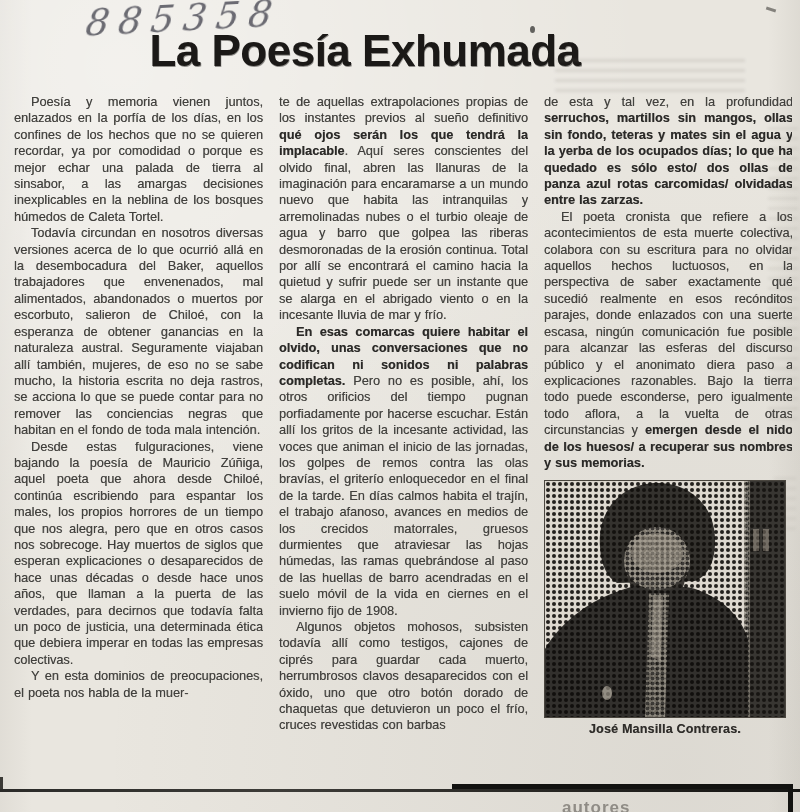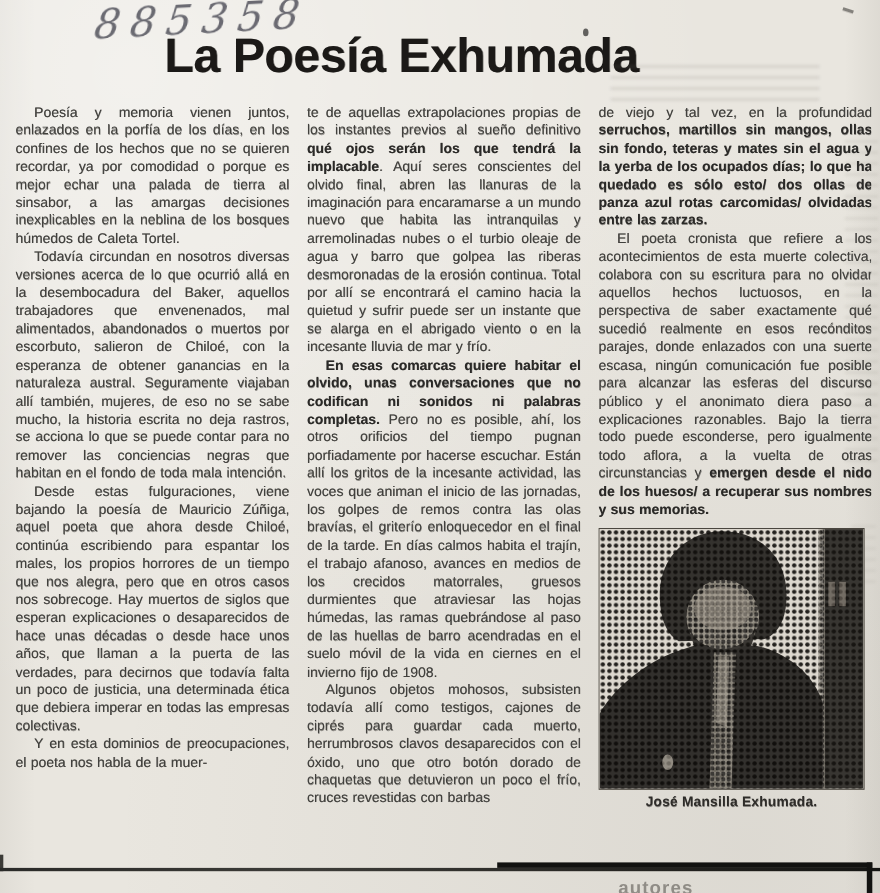--- a/index.html
+++ b/index.html
@@ -96,21 +96,21 @@
         <p class="para indent"><span>Desde estas fulguraciones, viene bajando la poesía de Mauricio Zúñiga, aquel poeta que ahora desde Chiloé, continúa escribiendo para espantar los males, los propios horrores de un tiempo que nos alegra, pero que en otros casos nos sobrecoge. Hay muertos de siglos que esperan explicaciones o desaparecidos de hace unas décadas o desde hace unos años, que llaman a la puerta de las verdades, para decirnos que todavía falta un poco de justicia, una determinada ética que debiera imperar en todas las empresas colectivas.</span></p>
         <p class="para indent"><span>Y en esta dominios de preocupaciones, el poeta nos habla de la muer-</span></p>
       </div>
     <div class="coltext">
         <p class="para"><span>te de aquellas extrapolaciones propias de los instantes previos al sueño definitivo </span><span class="b">qué ojos serán los que tendrá la implacable</span><span>. Aquí seres conscientes del olvido final, abren las llanuras de la imaginación para encaramarse a un mundo nuevo que habita las intranquilas y arremolinadas nubes o el turbio oleaje de agua y barro que golpea las riberas desmoronadas de la erosión continua. Total por allí se encontrará el camino hacia la quietud y sufrir puede ser un instante que se alarga en el abrigado viento o en la incesante lluvia de mar y frío.</span></p>
         <p class="para indent"><span class="b">En esas comarcas quiere habitar el olvido, unas conversaciones que no codifican ni sonidos ni palabras completas.</span><span> Pero no es posible, ahí, los otros orificios del tiempo pugnan porfiadamente por hacerse escuchar. Están allí los gritos de la incesante actividad, las voces que animan el inicio de las jornadas, los golpes de remos contra las olas bravías, el griterío enloquecedor en el final de la tarde. En días calmos habita el trajín, el trabajo afanoso, avances en medios de los crecidos matorrales, gruesos durmientes que atraviesar las hojas húmedas, las ramas quebrándose al paso de las huellas de barro acendradas en el suelo móvil de la vida en ciernes en el invierno fijo de 1908.</span></p>
         <p class="para indent"><span>Algunos objetos mohosos, subsisten todavía allí como testigos, cajones de ciprés para guardar cada muerto, herrumbrosos clavos desaparecidos con el óxido, uno que otro botón dorado de chaquetas que detuvieron un poco el frío, cruces revestidas con barbas</span></p>
       </div>
     <div class="coltext">
       <div>
-          <p class="para"><span>de viejo y tal vez, en la profundidad </span><span class="b">serruchos, martillos sin mangos, ollas sin fondo, teteras y mates sin el agua y la yerba de los ocupados días; lo que ha quedado es sólo esto/ dos ollas de panza azul rotas carcomidas/ olvidadas entre las zarzas.</span></p>
+          <p class="para"><span>de esta y tal vez, en la profundidad </span><span class="b">serruchos, martillos sin mangos, ollas sin fondo, teteras y mates sin el agua y la yerba de los ocupados días; lo que ha quedado es sólo esto/ dos ollas de panza azul rotas carcomidas/ olvidadas entre las zarzas.</span></p>
           <p class="para indent"><span>El poeta cronista que refiere a los acontecimientos de esta muerte colectiva, colabora con su escritura para no olvidar aquellos hechos luctuosos, en la perspectiva de saber exactamente qué sucedió realmente en esos recónditos parajes, donde enlazados con una suerte escasa, ningún comunicación fue posible para alcanzar las esferas del discurso público y el anonimato diera paso a explicaciones razonables. Bajo la tierra todo puede esconderse, pero igualmente todo aflora, a la vuelta de otras circunstancias y </span><span class="b">emergen desde el nido de los huesos/ a recuperar sus nombres y sus memorias.</span></p>
         </div>
       <figure class="figurebox" style="margin:9px 0 0 0;">
         <div class="photo">
           <svg width="240" height="236" viewBox="0 0 240 236" xmlns="http://www.w3.org/2000/svg">
             <defs>
               <pattern id="dots" width="6" height="6" patternUnits="userSpaceOnUse">
                 <rect width="6" height="6" fill="#ddd8cf"></rect>
                 <circle cx="3" cy="3" r="2" fill="#23211e"></circle>
               </pattern>
@@ -137,21 +137,21 @@
             <path d="M0,236 L0,168 C16,140 48,118 74,110 C88,105 96,102 104,110 L124,110 C134,102 150,106 168,116 C186,126 198,142 203,158 L203,236 Z" fill="#0d0b09"></path>
 
             <path d="M104,112 L124,112 L120,236 L100,236 Z" fill="url(#dots2)" opacity=".85"></path>
             <path d="M108,116 L118,116 L116,180 L106,176 Z" fill="#aaa294" opacity=".5"></path>
 
             <ellipse cx="62" cy="212" rx="5" ry="7" fill="#b5ada0" opacity=".7"></ellipse>
 
             <rect x="0" y="0" width="240" height="236" fill="url(#dots)" opacity=".18"></rect>
           </svg>
         </div>
-        <figcaption class="caption">José Mansilla Exhumada.</figcaption>
+        <figcaption class="caption">José Mansilla Contreras.</figcaption>
       </figure>
     </div>
   </div>
 
   <div class="left-tick"></div>
   <div class="bottom-rule"></div>
   <div class="cutoff-box">
     <span class="ghost-autores">autores</span>
   </div>
 

